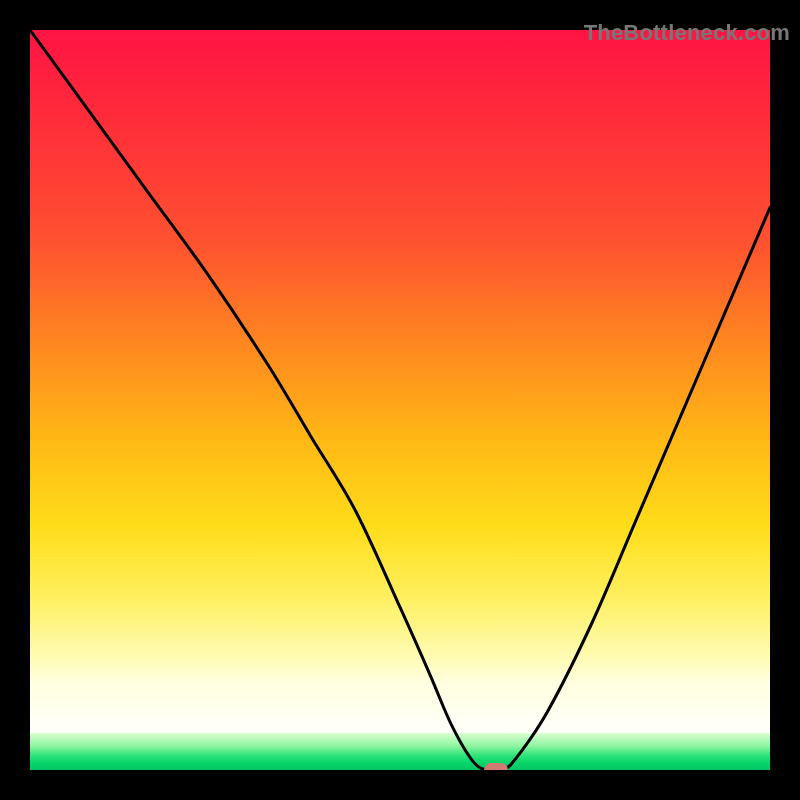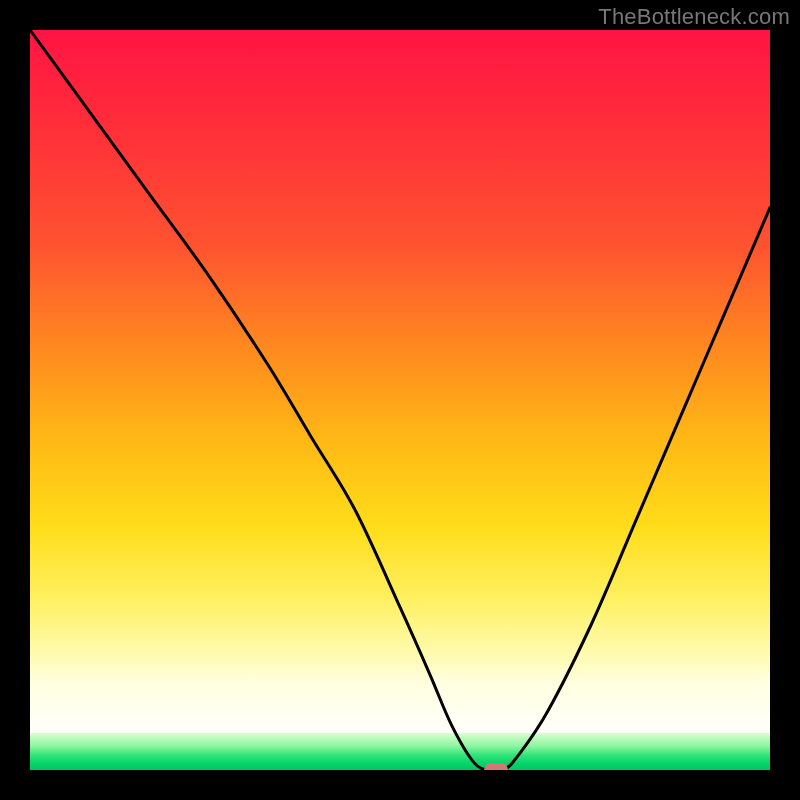--- a/index.html
+++ b/index.html
@@ -12,25 +12,25 @@
     font-family: Arial, Helvetica, sans-serif;
   }
   .frame {
     position: relative;
     width: 800px;
     height: 800px;
     background: #000;
   }
   .watermark {
     position: absolute;
-    top: 4px;
+    top: 20px;
     right: 10px;
     color: #777;
     font-size: 22px;
-    font-weight: 400;
+    font-weight: 700;
     letter-spacing: 0.2px;
     z-index: 10;
     text-align: center;
   }
   .plot-area {
     position: absolute;
     left: 30px;
     top: 30px;
     width: 740px;
     height: 740px;

